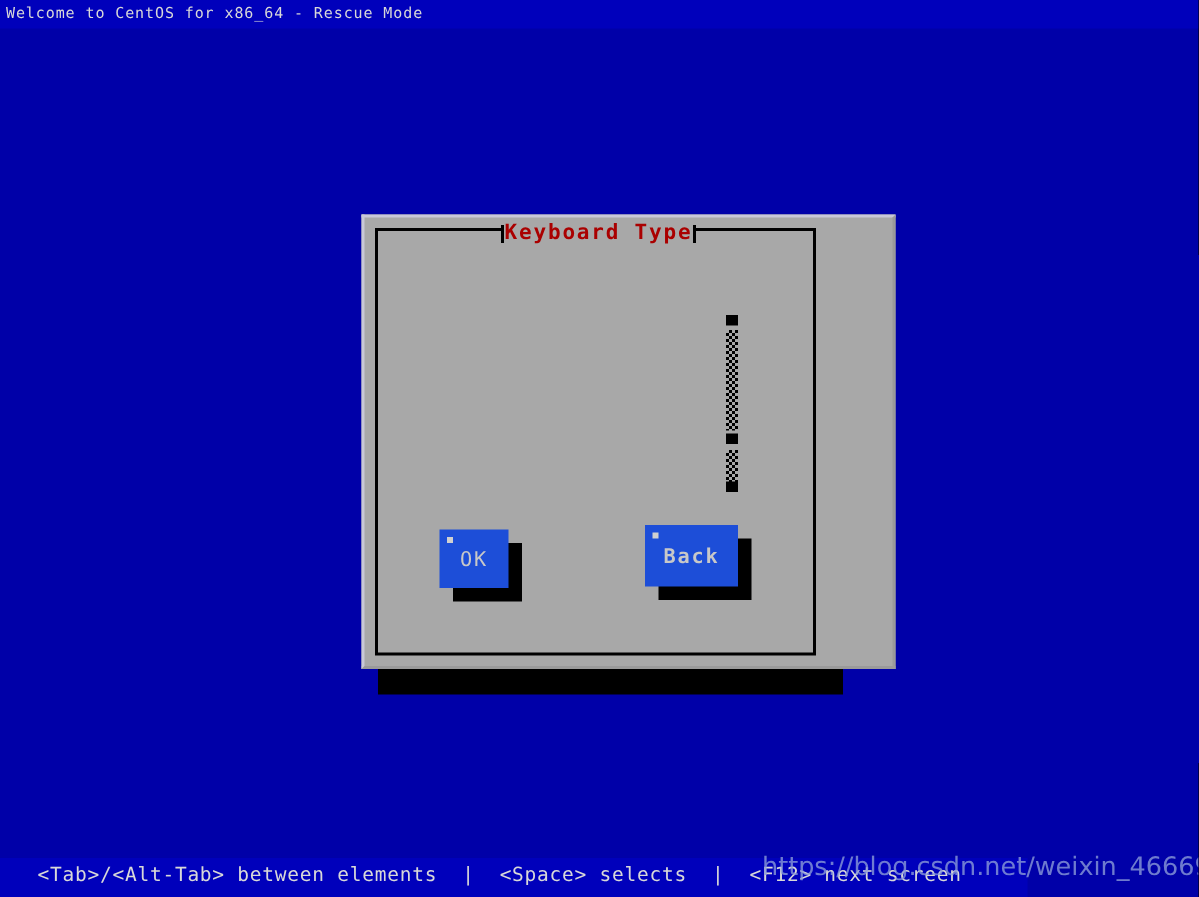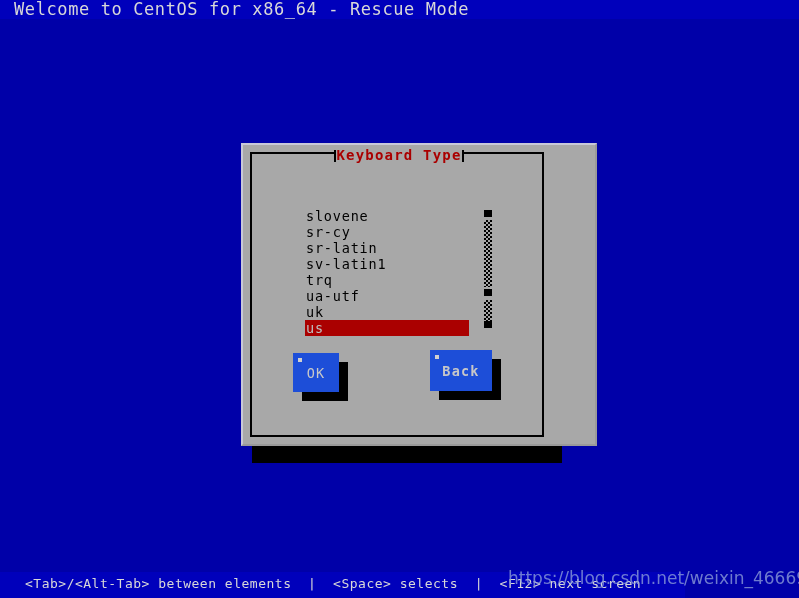--- a/index.html
+++ b/index.html
@@ -19,23 +19,23 @@
   
   #top-banner {
     position: absolute;
     left: 0; top: 0;
     width: 799px;
     height: 19px;
     background: #0000bb;
   }
   #top-banner-text {
     position: absolute;
-    left: 14px;
+    left: 4px;
     top: 1px;
-    font-size: 17px;
+    font-size: 10px;
     line-height: 17px;
     letter-spacing: 0.6px;
     color: #d8d8d8;
     white-space: pre;
   }
 
   
   #bottom-bar {
     position: absolute;
     left: 0; top: 572px;
@@ -250,30 +250,20 @@
   <div id="dialog">
 
     <div id="dialog-frame"></div>
     <div id="title-gap"></div>
     <div class="title-tick" id="title-tick-left"></div>
     <div class="title-tick" id="title-tick-right"></div>
 
     <div id="dialog-title">Keyboard Type</div>
 
 
-    <div id="listbox">
-        <div class="list-item">slovene</div>
-        <div class="list-item">sr-cy</div>
-        <div class="list-item">sr-latin</div>
-        <div class="list-item">sv-latin1</div>
-        <div class="list-item">trq</div>
-        <div class="list-item">ua-utf</div>
-        <div class="list-item">uk</div>
-        <div class="list-item selected">us</div>
-      </div>
 
     <div id="scrollbar">
         <div class="sb-seg" style="top: 2px; height: 7px;"></div>
         <div class="sb-seg dither" style="top: 12px; height: 67px;"></div>
         <div class="sb-seg" style="top: 81px; height: 7px;"></div>
         <div class="sb-seg dither" style="top: 92px; height: 24px;"></div>
         <div class="sb-seg" style="top: 113px; height: 7px;"></div>
       </div>
 
     <div class="btn-wrap" id="ok-wrap">

